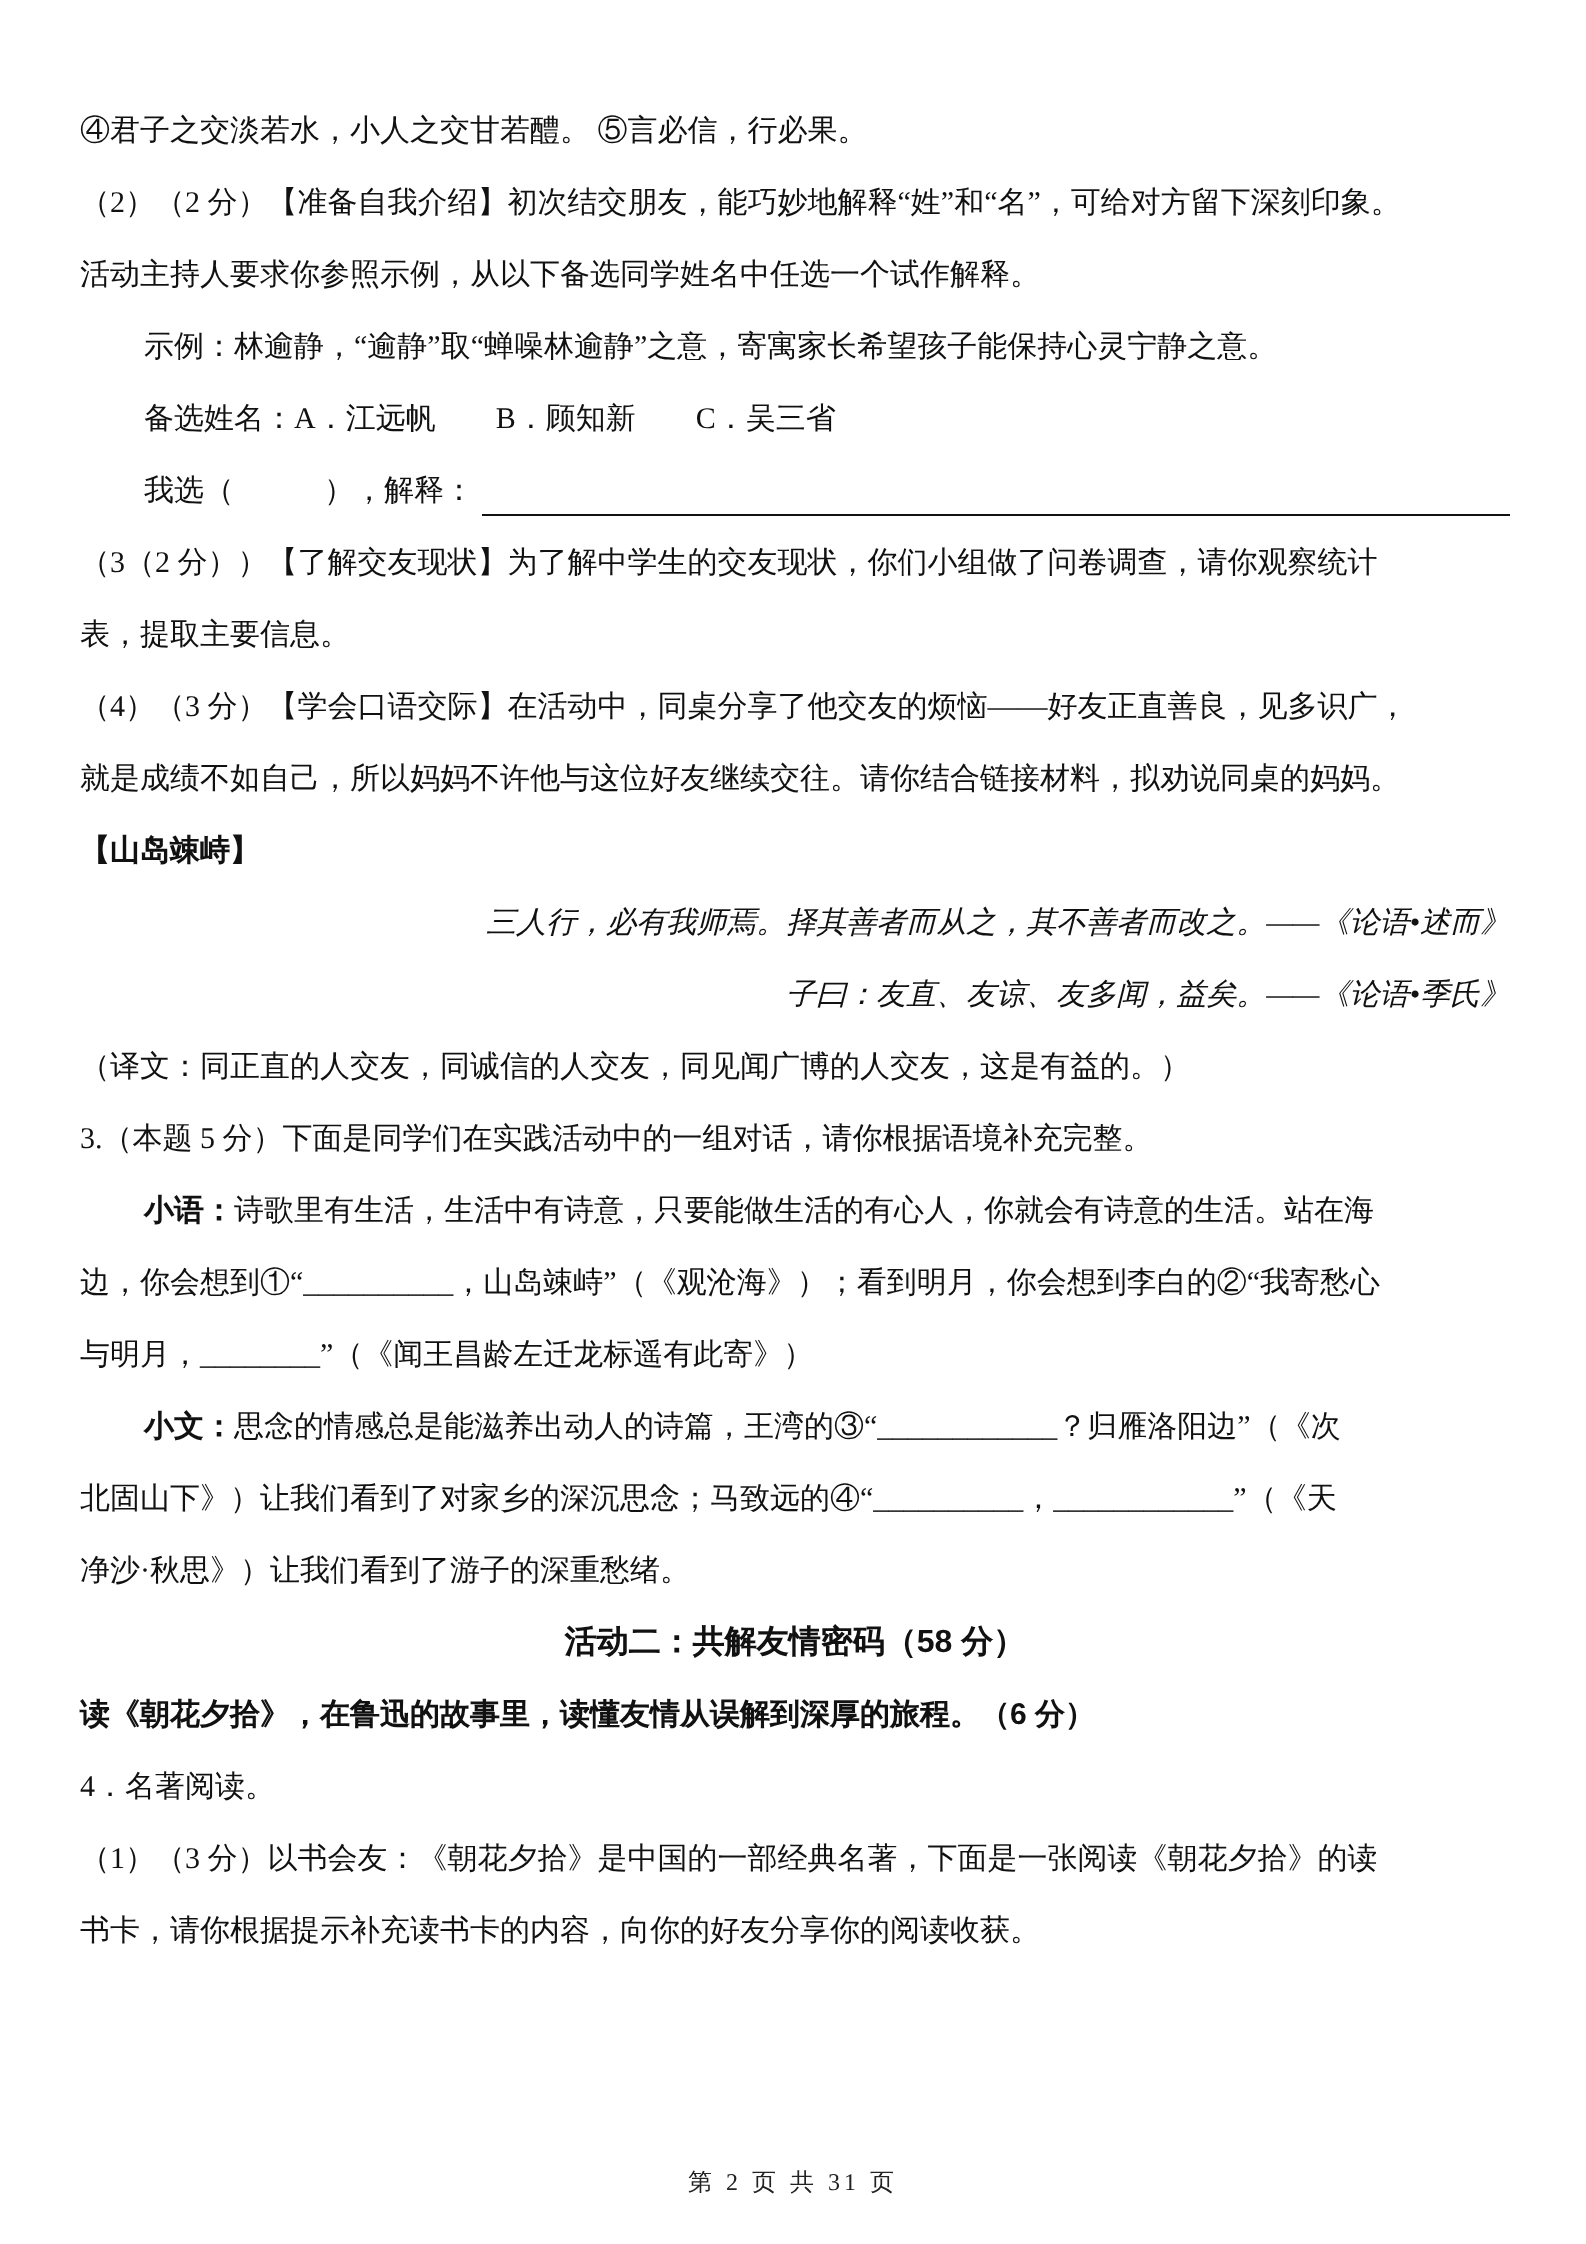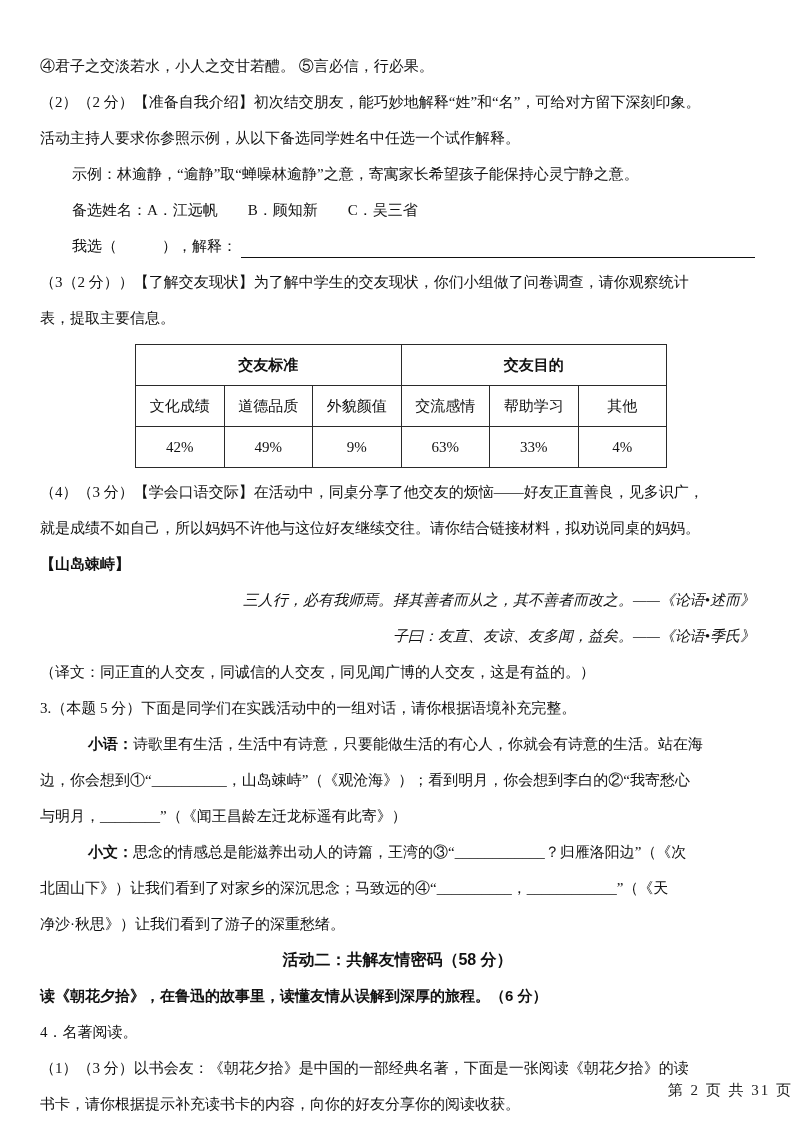--- a/index.html
+++ b/index.html
@@ -22,21 +22,21 @@
     font-size: 15px;
     line-height: 36px;
     white-space: nowrap;
     color: #111111;
   }
   .indent { padding-left: 32px; }
   .indent2 { padding-left: 52px; text-align: right; }
   .bold { font-weight: bold; font-family: "Liberation Sans", "DejaVu Sans", sans-serif; }
   .kai { font-style: italic; }
   .center { text-align: center; }
-  .lead { font-weight: bold; font-family: Liberation Sans, sans-serif; margin-left: 16px; }
+  .lead { font-weight: bold; font-family: Liberation Sans, sans-serif; }
   .blank-row { display: flex; align-items: flex-end; }
   .fill-line {
     flex: 1 1 auto;
     border-bottom: 1.5px solid #111111;
     height: 26px;
     margin-left: 4px;
     margin-bottom: 6px;
   }
   table.stats {
     border-collapse: collapse;
@@ -53,22 +53,22 @@
   }
   table.stats .group-label {
     font-weight: bold;
     font-family: "Liberation Sans", "DejaVu Sans", sans-serif;
   }
   .footer {
     position: absolute;
     bottom: 22px;
     left: 0;
     width: 100%;
-    text-align: right;
-    font-size: 15px;
+    text-align: center;
+    font-size: 12px;
     letter-spacing: 2px;
     color: #222222;
   }
   .heading-line { font-size: 16px; }
 </style>
 </head>
 <body>
 
 <div class="page">
 
@@ -79,44 +79,20 @@
   <div class="line indent">备选姓名：A．江远帆　　B．顾知新　　C．吴三省</div>
 
   <div class="line indent blank-row">
     <span>我选（　　　），解释：</span>
     <span class="fill-line"></span>
   </div>
 
   <div class="line">（3（2 分））【了解交友现状】为了解中学生的交友现状，你们小组做了问卷调查，请你观察统计</div>
   <div class="line">表，提取主要信息。</div>
 
-  <table class="stats">
-    <tbody>
-        <tr>
-      <td colspan="3" class="group-label">交友标准</td>
-      <td colspan="3" class="group-label">交友目的</td>
-    </tr>
-    <tr>
-      <td>文化成绩</td>
-      <td>道德品质</td>
-      <td>外貌颜值</td>
-      <td>交流感情</td>
-      <td>帮助学习</td>
-      <td>其他</td>
-    </tr>
-    <tr>
-      <td>42%</td>
-      <td>49%</td>
-      <td>9%</td>
-      <td>63%</td>
-      <td>33%</td>
-      <td>4%</td>
-    </tr>
-  </tbody>
-    </table>
 
   <div class="line">（4）（3 分）【学会口语交际】在活动中，同桌分享了他交友的烦恼——好友正直善良，见多识广，</div>
   <div class="line">就是成绩不如自己，所以妈妈不许他与这位好友继续交往。请你结合链接材料，拟劝说同桌的妈妈。</div>
   <div class="line bold">【山岛竦峙】</div>
   <div class="line indent2 kai">三人行，必有我师焉。择其善者而从之，其不善者而改之。——《论语•述而》</div>
   <div class="line indent2 kai">子曰：友直、友谅、友多闻，益矣。——《论语•季氏》</div>
   <div class="line">（译文：同正直的人交友，同诚信的人交友，同见闻广博的人交友，这是有益的。）</div>
   <div class="line">3.（本题 5 分）下面是同学们在实践活动中的一组对话，请你根据语境补充完整。</div>
 
   <div class="line indent">

